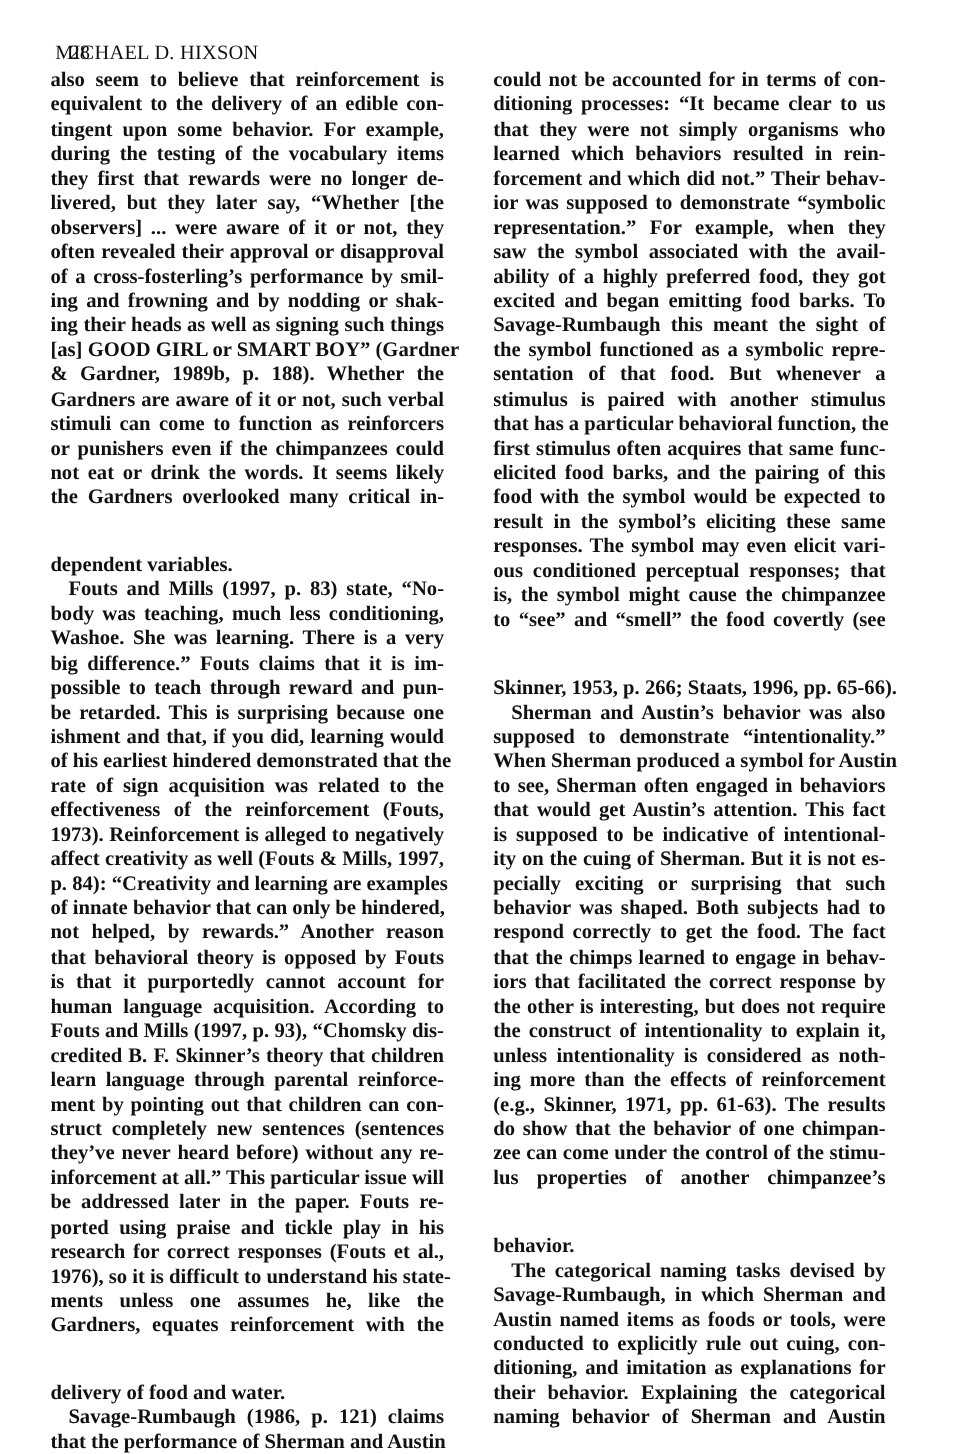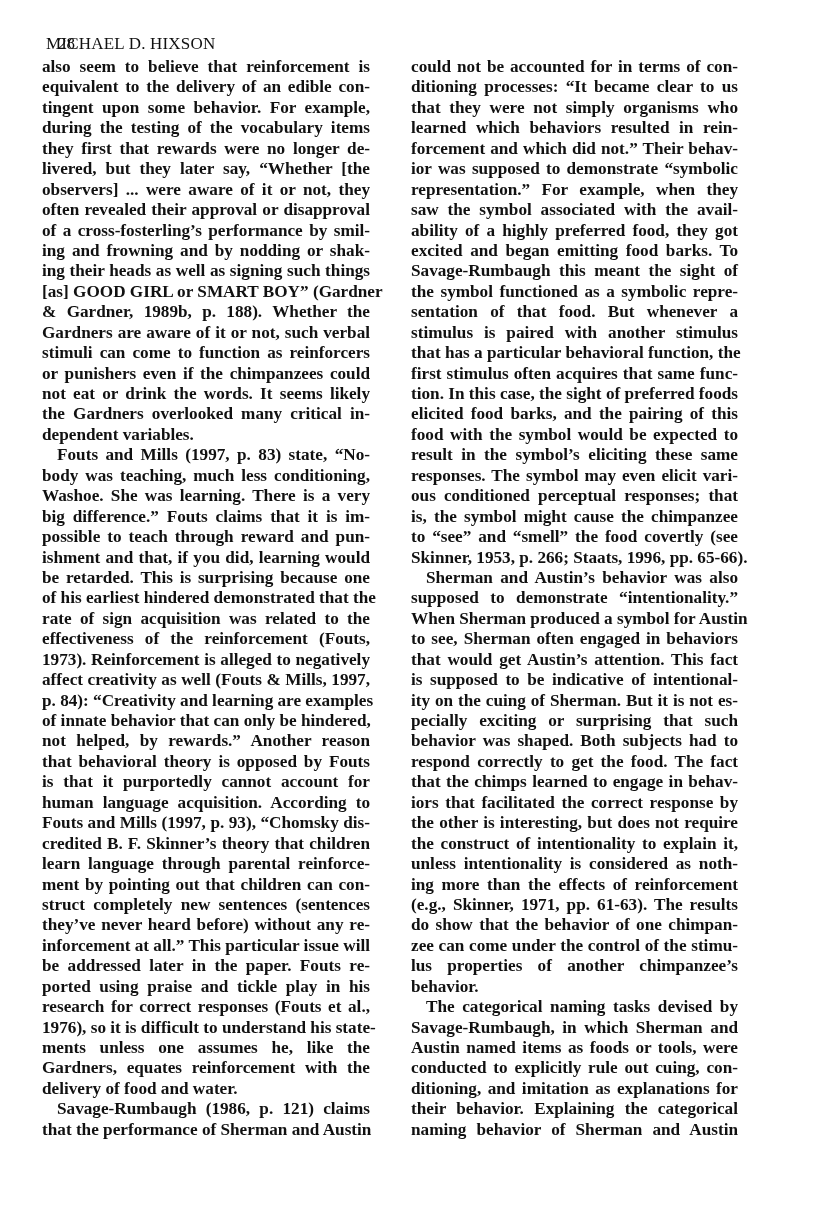--- a/index.html
+++ b/index.html
@@ -7,21 +7,21 @@
          font-family: "Liberation Serif", "DejaVu Serif", serif; color: #111; }
   .running-head { position: absolute; top: 33px; left: 42px; width: 696px; height: 22px;
          font-size: 17px; line-height: 22px; }
   .page-num { position: absolute; left: 16px; top: 0; }
   .author { position: absolute; left: 4px; right: 0; top: 0; text-align: left; letter-spacing: 0.2px; }
   .column { position: absolute; top: 57px; font-size: 17.2px; line-height: 20.45px; font-weight: bold; }
   .col-left { left: 42px; width: 328px; }
   .col-right { left: 411px; width: 327px; }
   .line { display: block; white-space: nowrap; text-align: justify; text-align-last: justify;
           height: 20.45px; overflow: visible; }
-  .line.last { text-align-last: left; }
+  .line.last { text-align-last: left; margin-top: 36px; }
   .line.indent { padding-left: 15px; }
 </style>
 </head>
 <body>
 
 <div class="running-head">
   <span class="page-num">28</span>
   <span class="author">MICHAEL D. HIXSON</span>
 </div>
 
@@ -43,22 +43,22 @@
     <span class="line">stimuli can come to function as reinforcers</span>
     <span class="line">or punishers even if the chimpanzees could</span>
     <span class="line">not eat or drink the words. It seems likely</span>
     <span class="line">the Gardners overlooked many critical in-</span>
     <span class="line last">dependent variables.</span>
     <span class="line indent">Fouts and Mills (1997, p. 83) state, “No-</span>
     <span class="line">body was teaching, much less conditioning,</span>
     <span class="line">Washoe. She was learning. There is a very</span>
     <span class="line">big difference.” Fouts claims that it is im-</span>
     <span class="line">possible to teach through reward and pun-</span>
+    <span class="line">be retarded. This is surprising because one</span>
     <span class="line">ishment and that, if you did, learning would</span>
-    <span class="line">be retarded. This is surprising because one</span>
     <span class="line">of his earliest hindered demonstrated that the</span>
     <span class="line">rate of sign acquisition was related to the</span>
     <span class="line">effectiveness of the reinforcement (Fouts,</span>
     <span class="line">1973). Reinforcement is alleged to negatively</span>
     <span class="line">affect creativity as well (Fouts &amp; Mills, 1997,</span>
     <span class="line">p. 84): “Creativity and learning are examples</span>
     <span class="line">of innate behavior that can only be hindered,</span>
     <span class="line">not helped, by rewards.” Another reason</span>
     <span class="line">that behavioral theory is opposed by Fouts</span>
     <span class="line">is that it purportedly cannot account for</span>
@@ -90,21 +90,20 @@
     <span class="line">representation.” For example, when they</span>
     <span class="line">saw the symbol associated with the avail-</span>
     <span class="line">ability of a highly preferred food, they got</span>
     <span class="line">excited and began emitting food barks. To</span>
     <span class="line">Savage-Rumbaugh this meant the sight of</span>
     <span class="line">the symbol functioned as a symbolic repre-</span>
     <span class="line">sentation of that food. But whenever a</span>
     <span class="line">stimulus is paired with another stimulus</span>
     <span class="line">that has a particular behavioral function, the</span>
     <span class="line">first stimulus often acquires that same func-</span>
-    <span class="line">tion. In this case, the sight of preferred foods</span>
     <span class="line">elicited food barks, and the pairing of this</span>
     <span class="line">food with the symbol would be expected to</span>
     <span class="line">result in the symbol’s eliciting these same</span>
     <span class="line">responses. The symbol may even elicit vari-</span>
     <span class="line">ous conditioned perceptual responses; that</span>
     <span class="line">is, the symbol might cause the chimpanzee</span>
     <span class="line">to “see” and “smell” the food covertly (see</span>
     <span class="line last">Skinner, 1953, p. 266; Staats, 1996, pp. 65-66).</span>
     <span class="line indent">Sherman and Austin’s behavior was also</span>
     <span class="line">supposed to demonstrate “intentionality.”</span>

